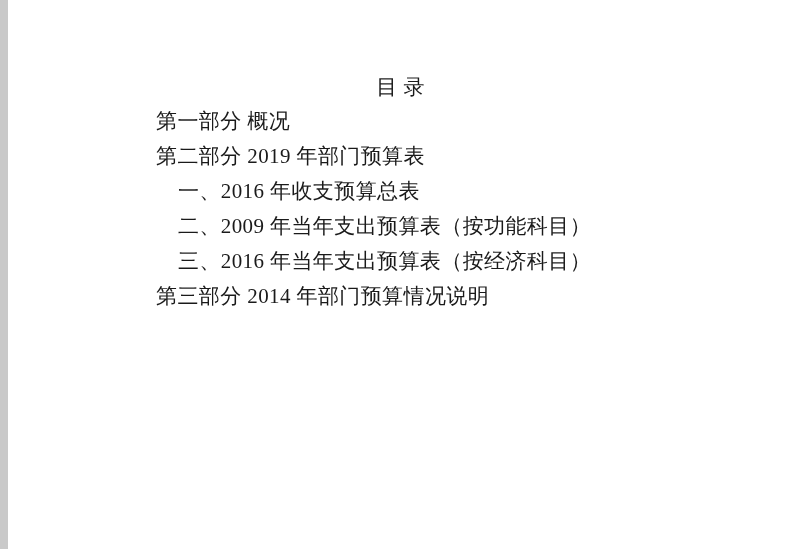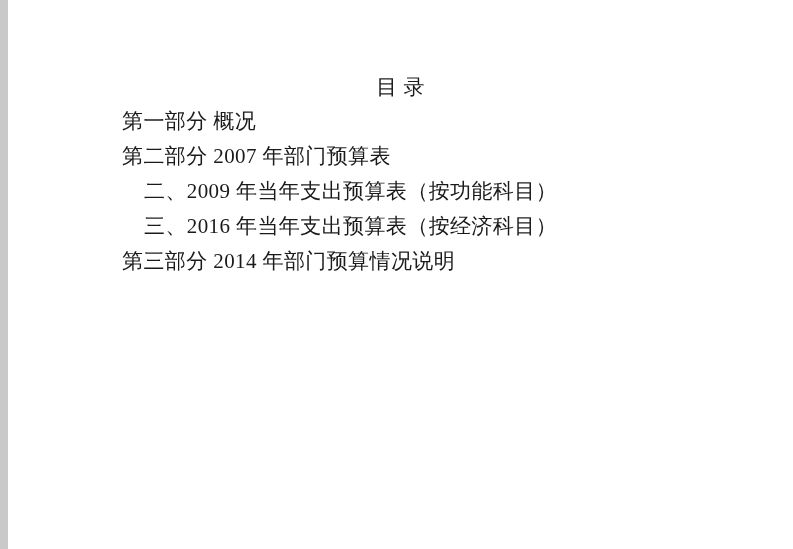--- a/index.html
+++ b/index.html
@@ -47,34 +47,36 @@
     left: 0;
     top: 104px;
     width: 785px;
   }
   .toc-line {
     height: 35px;
     line-height: 35px;
     font-size: 21px;
     letter-spacing: 0.4px;
     white-space: pre;
+    margin-left: 34px;
   }
   .toc-line.lvl1 { padding-left: 114px; } 
   .toc-line.lvl2 { padding-left: 136px; } 
 </style>
 </head>
 <body>
 
 <div class="edge-strip"></div>
 
 <div class="page">
 
   <div class="doc-title">目 录</div>
 
   <div class="toc">
     <div class="toc-line lvl1">第一部分 概况</div>
-    <div class="toc-line lvl1">第二部分 2007 年部门预算表</div>
+    <div class="toc-line lvl1">第二部分 2019 年部门预算表</div>
+    <div class="toc-line lvl2">一、2016 年收支预算总表</div>
     <div class="toc-line lvl2">二、2009 年当年支出预算表（按功能科目）</div>
     <div class="toc-line lvl2">三、2016 年当年支出预算表（按经济科目）</div>
     <div class="toc-line lvl1">第三部分 2014 年部门预算情况说明</div>
   </div>
 
 </div>
 
 </body></html>

